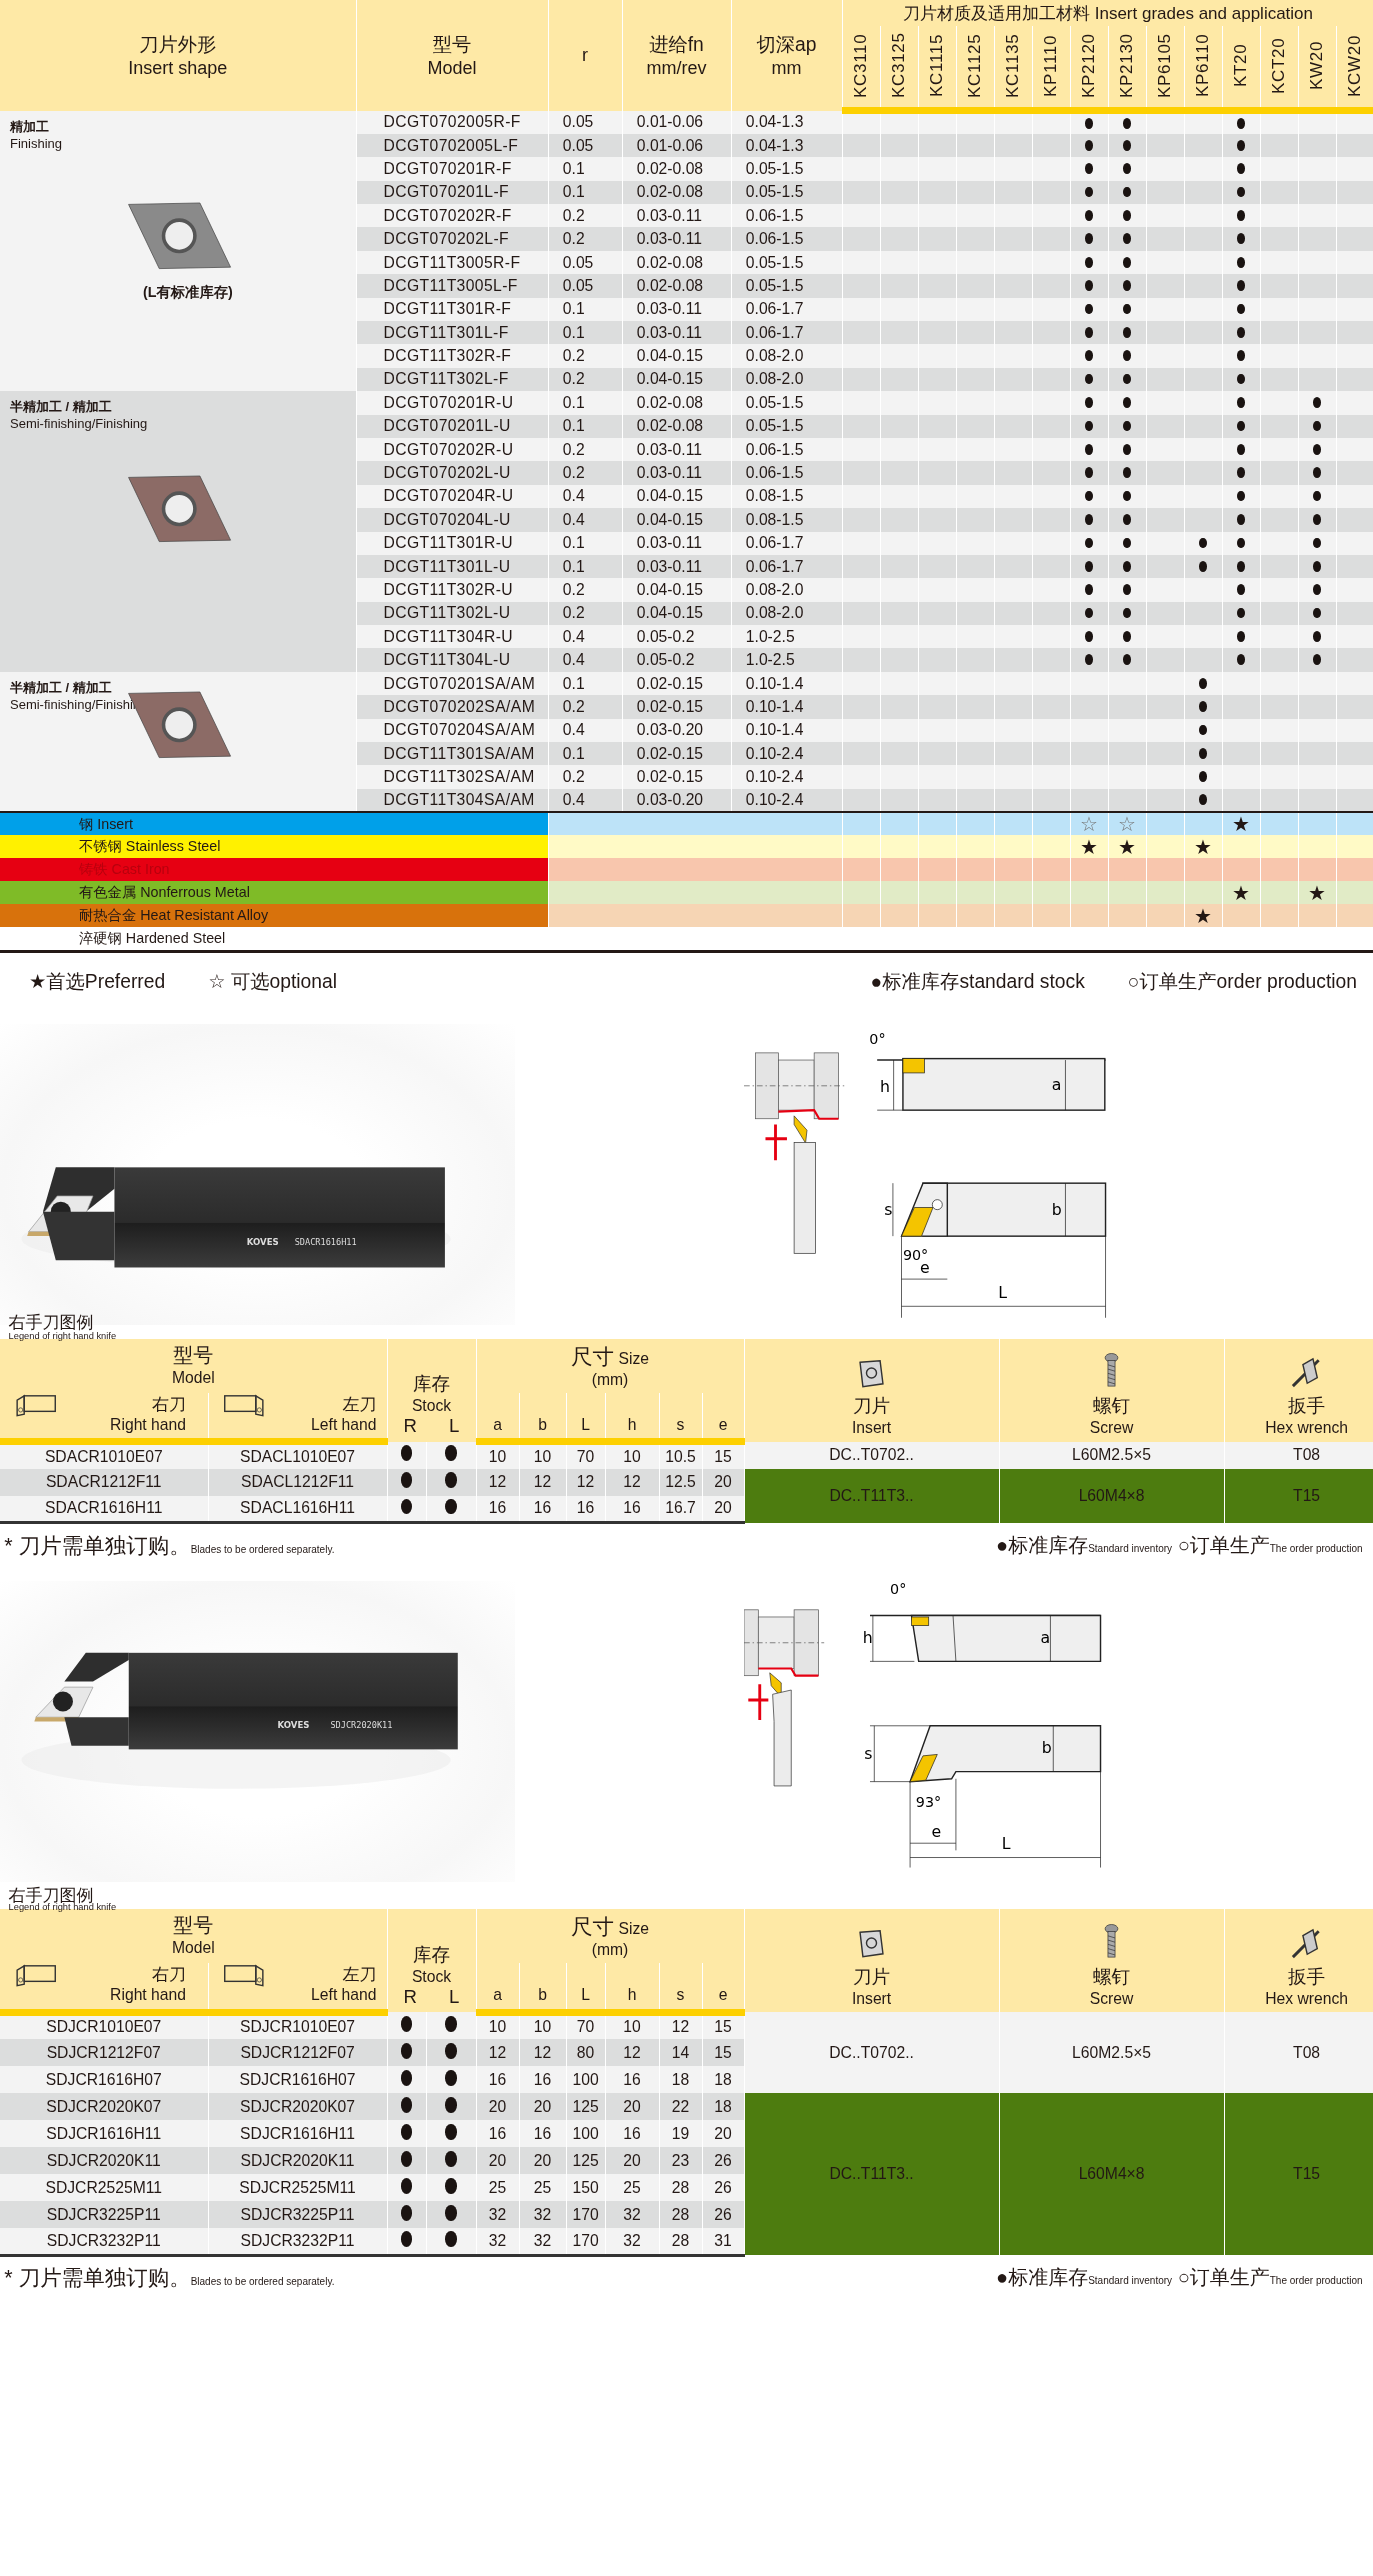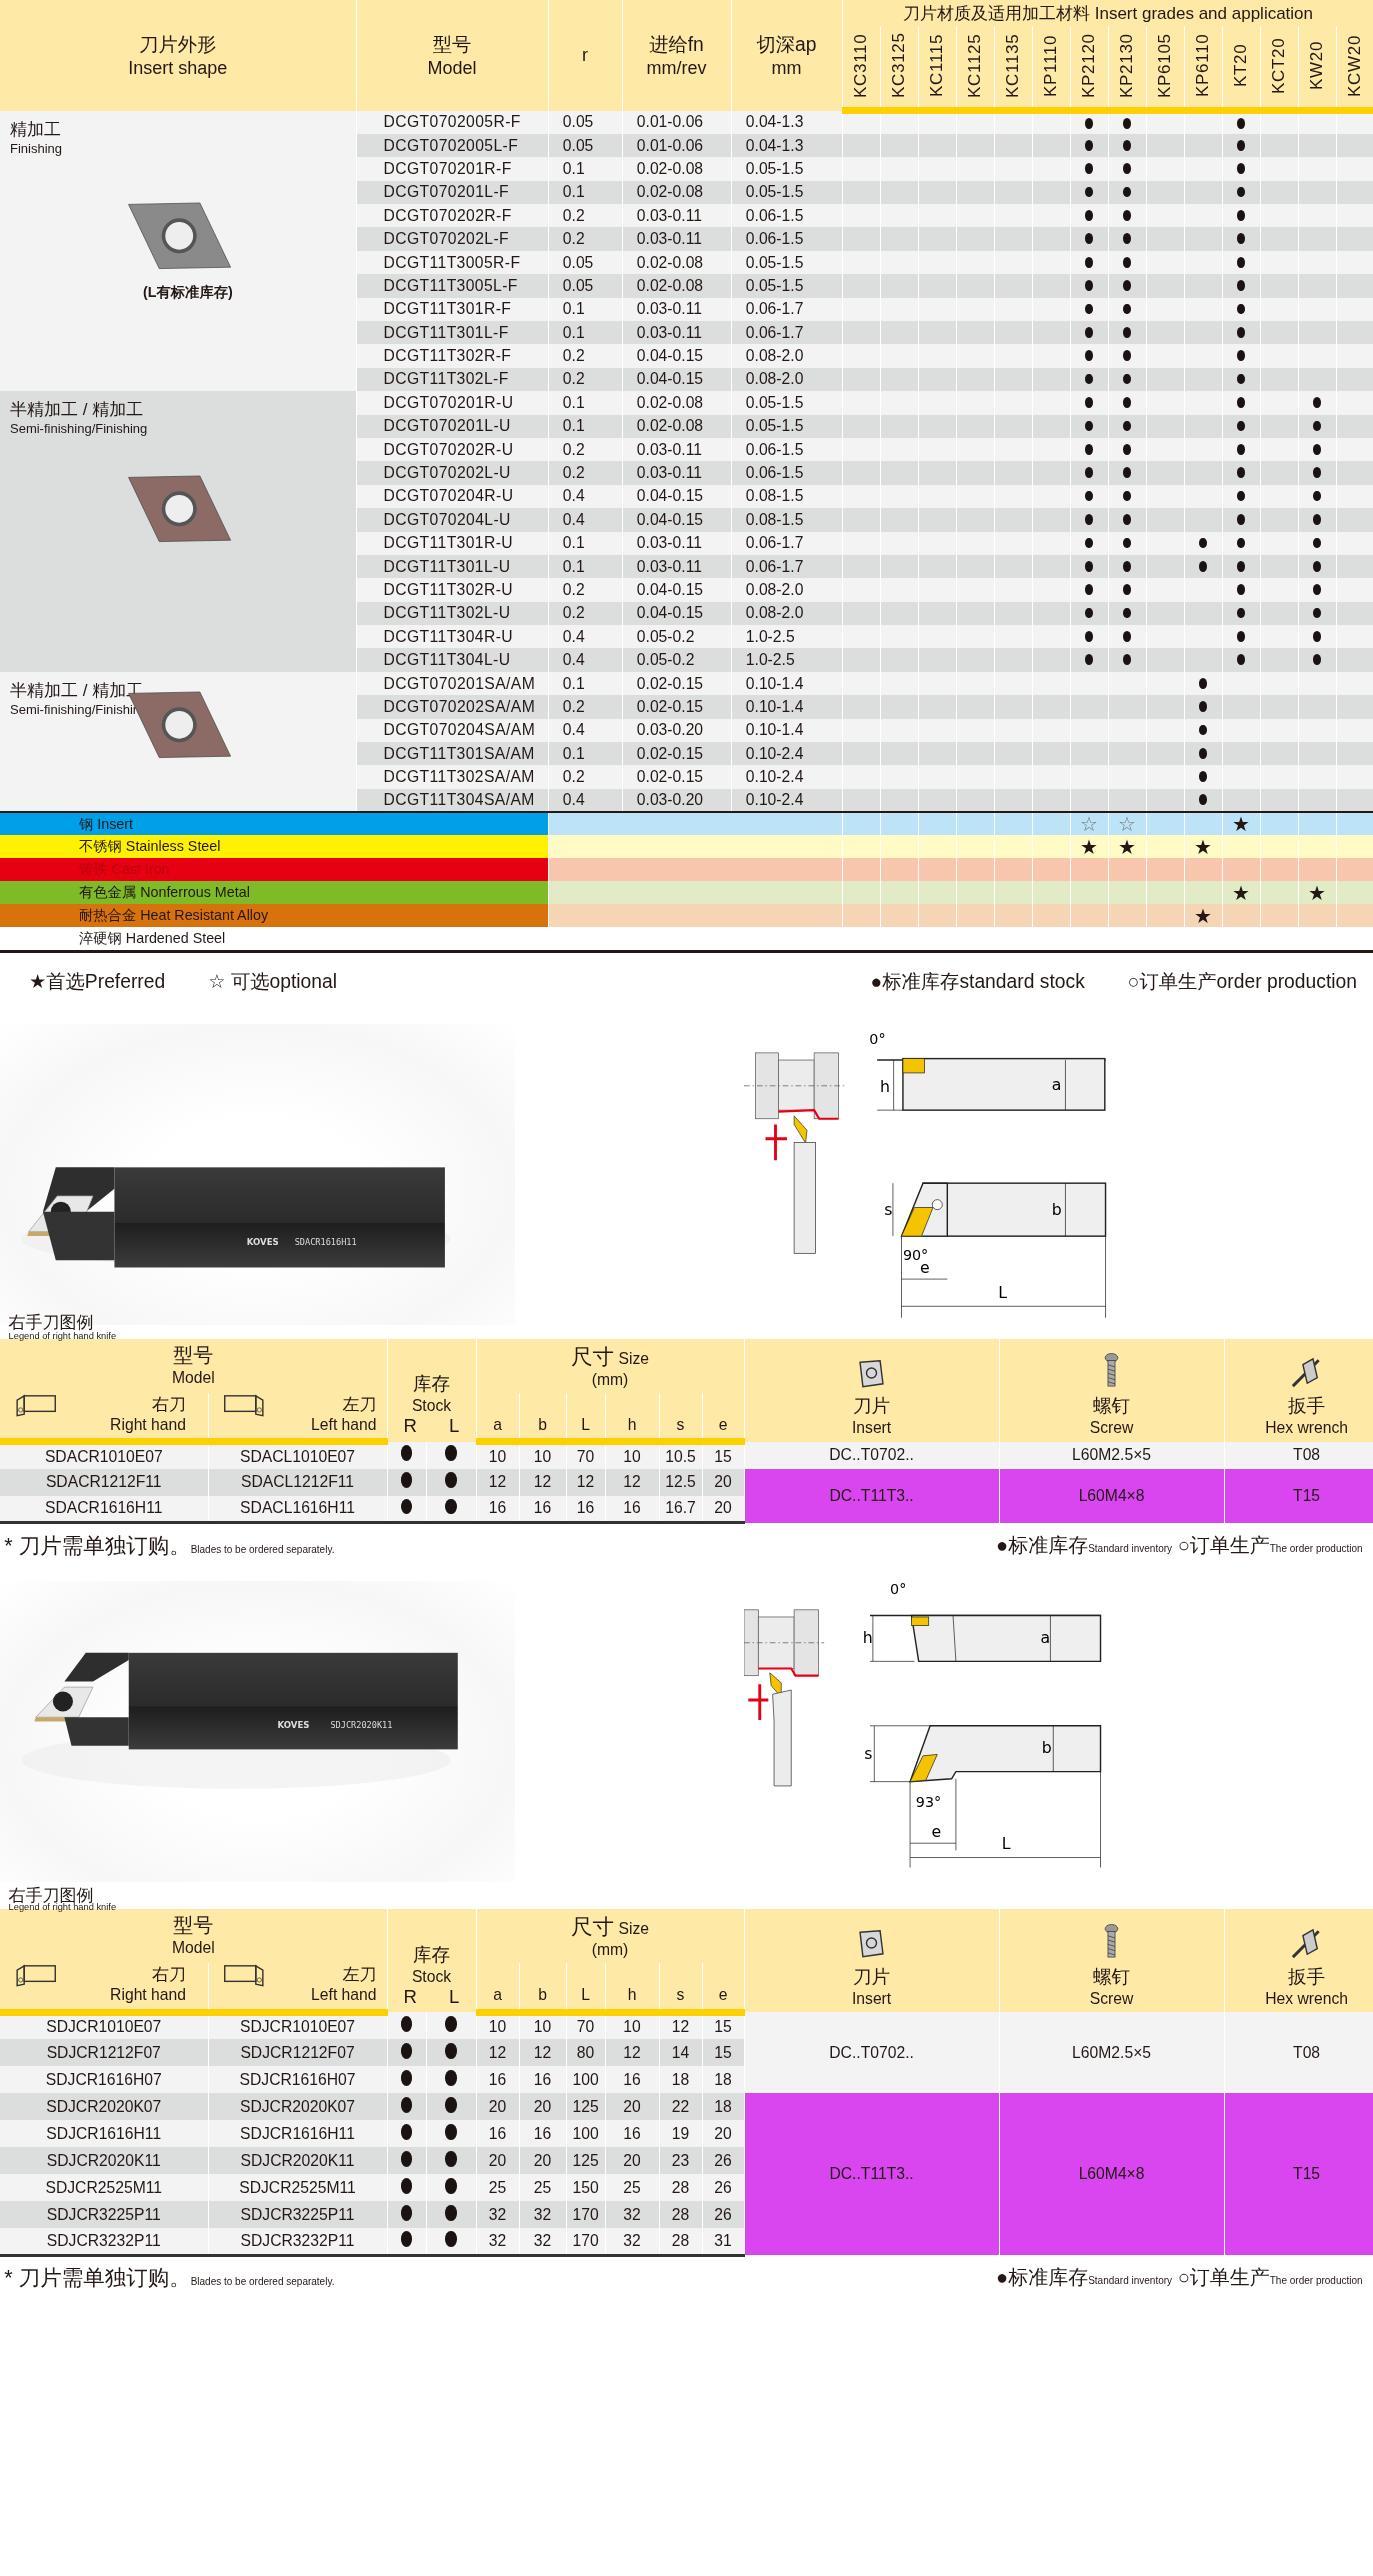--- a/index.html
+++ b/index.html
@@ -12,21 +12,21 @@
 .ins .hcn{font-size:19.3px}
 .ins .hen{font-size:18px}
 .ins .grade{writing-mode:vertical-rl;transform:rotate(180deg);font-size:17px;letter-spacing:0.7px;height:79px;display:inline-block}
 .ins td{height:23.4px;font-size:15.7px;border-right:1.4px solid #fff;text-align:center;padding:0}
 .ins tr.odd td.c{background:#f3f3f3}
 .ins tr.even td.c{background:#dcdddd}
 .ins td.model{text-align:left;padding-left:27px;letter-spacing:0.4px}
 .ins td.num{text-align:left;padding-left:14.3px}
 .ins td.group{background:#f3f3f3;vertical-align:top;text-align:left;padding:7.2px 0 0 10px;position:relative}
 .ins td.group.alt{background:#dcdddd}
-.grp-cn{font-size:17px;font-weight:normal;display:block}
+.grp-cn{font-size:13px;font-weight:bold;display:block}
 .grp-en{font-size:13px;display:block}
 .dot{display:inline-block;width:7.9px;height:10.7px;border-radius:50%;background:#1a1311}
 .app td{height:23px;font-size:14.3px;text-align:center;border-right:1.4px solid #fff}
 .app td.lab{text-align:left;padding-left:79px;font-size:14.3px}
 .star{font-size:20px;line-height:1}
 .rule-top td{border-top:2.9px solid #231815}
 .legend-row td{background:#fff;border-bottom:3.6px solid #231815;height:24px}
 
 .leg1{display:flex;justify-content:space-between;align-items:center;height:57px;padding:0 17px 0 29px;font-size:19.3px}
 .leg1 .grp{display:flex;gap:43px}
@@ -37,21 +37,21 @@
 .rh-cn{position:absolute;left:8.6px;font-size:17px}
 .rh-en{position:absolute;left:8.6px;font-size:9.3px}
 .diag{position:absolute;left:744px;top:0;width:630px}
 .ht{width:1374px;border-collapse:collapse;table-layout:fixed}
 .ht th{background:#fee9a6;font-weight:normal;text-align:center;vertical-align:bottom;border-right:1.4px solid #fff;font-size:15.7px;padding-bottom:4.3px}
 .ht thead tr.last th{border-bottom:7.2px solid #fdd000}
 .ht td{text-align:center;font-size:15.7px;height:27px;border-right:1.4px solid #fff}
 .ht tr.odd td.c{background:#f3f3f3}
 .ht tr.even td.c{background:#dcdddd}
 .ht td.acc{background:#f3f3f3}
-.ht td.acc.alt{background:#d946ef}
+.ht td.acc.alt{background:#4d7c0f}
 .ht tbody tr:last-child td{border-bottom:3.6px solid #333}
 .big-dot{display:inline-block;width:11.4px;height:15.7px;border-radius:50%;background:#1a1311}
 .foot{display:flex;justify-content:space-between;align-items:center;height:42px;padding:0 11.4px 0 4.3px}
 .foot .note{font-size:21.5px}
 .foot .note small{font-size:10px}
 .foot .stk{font-size:20px}
 .foot .stk small{font-size:10px}
 .hdr-icon{display:block;margin:0 auto 4.3px}
 .sz{font-size:21.5px}
 </style>

